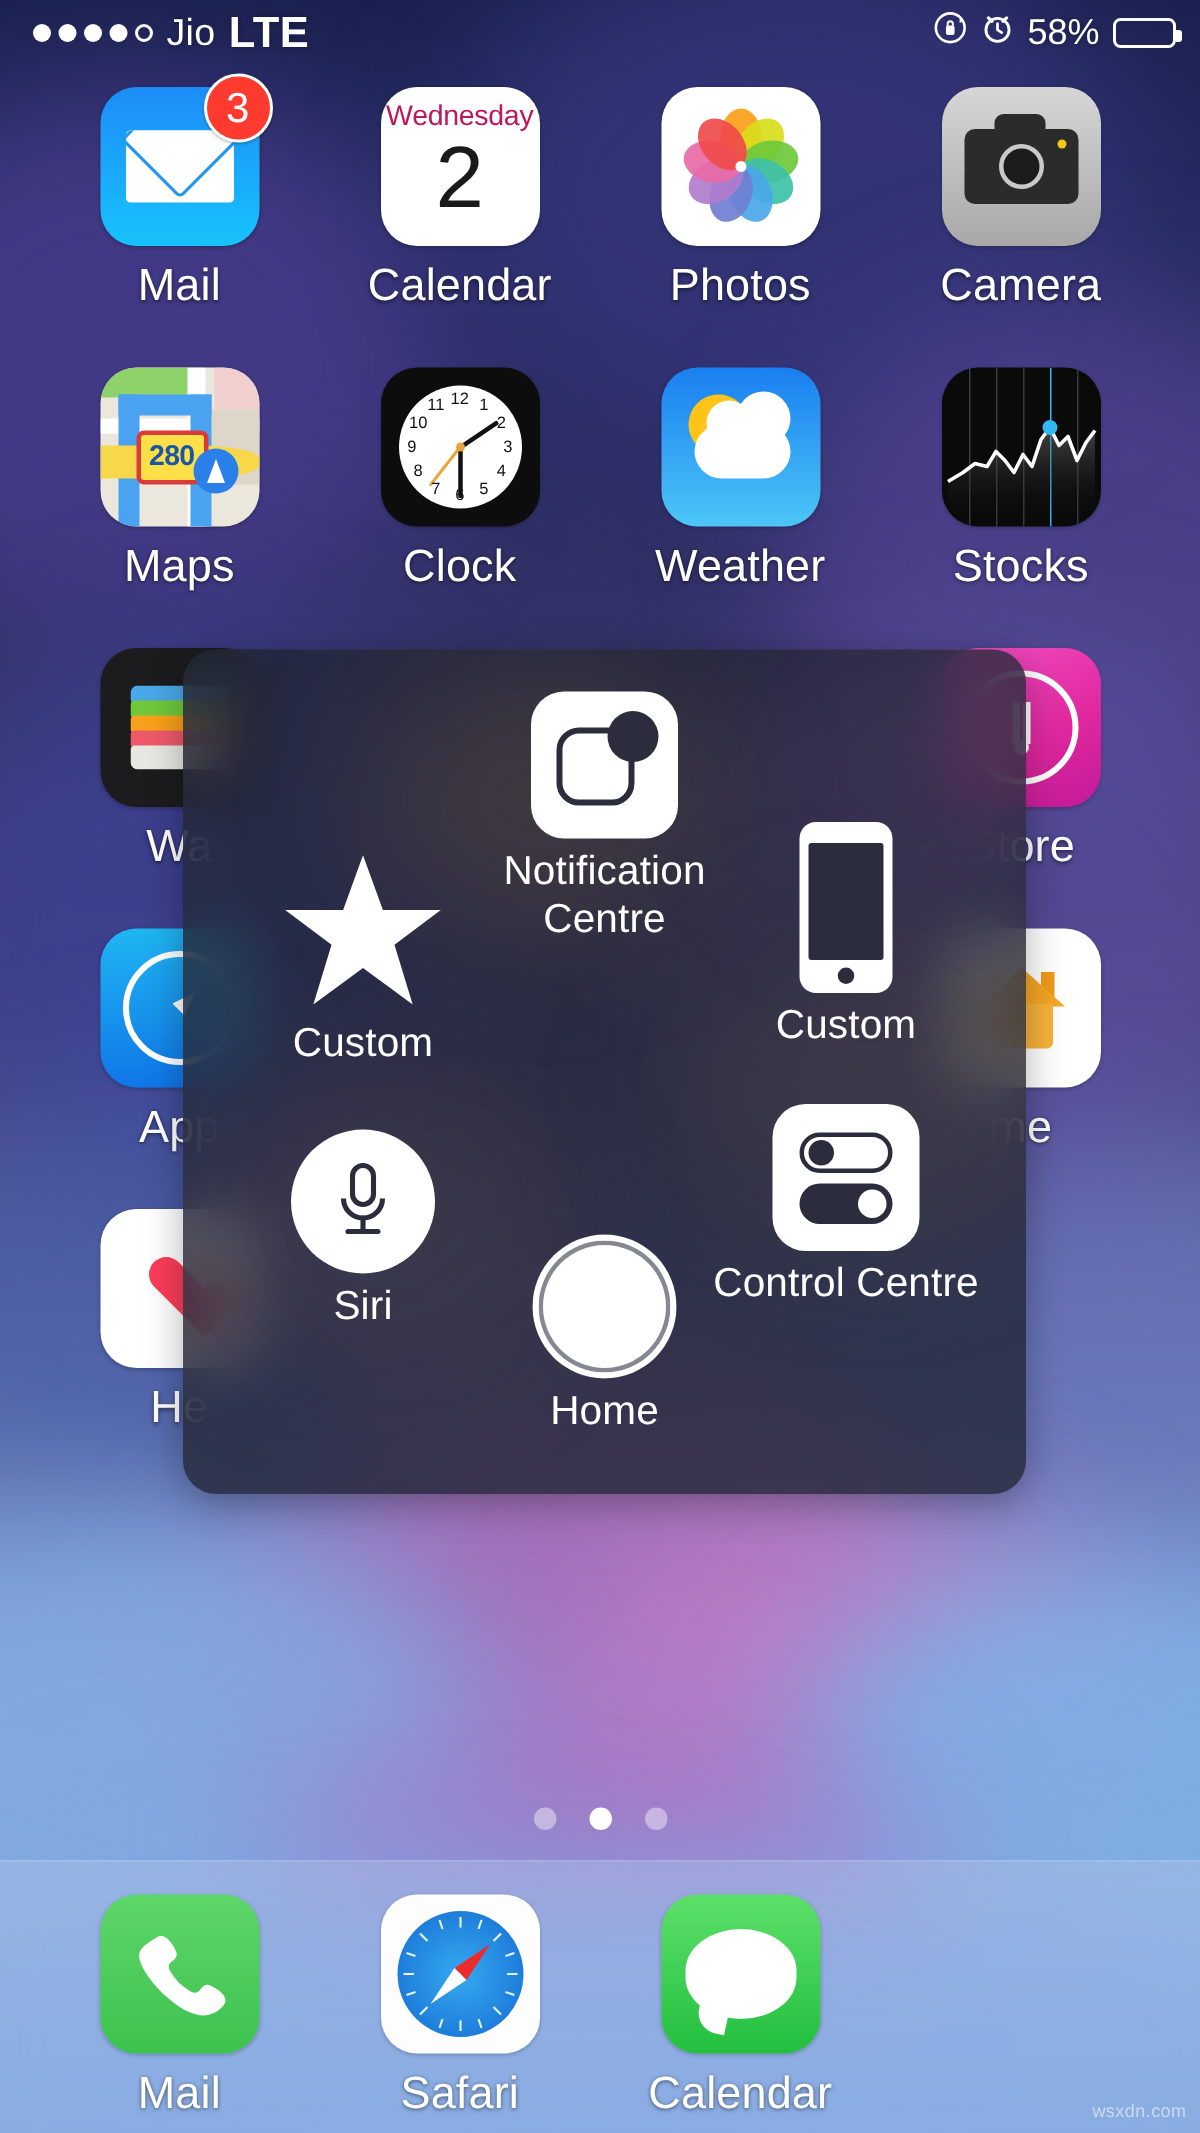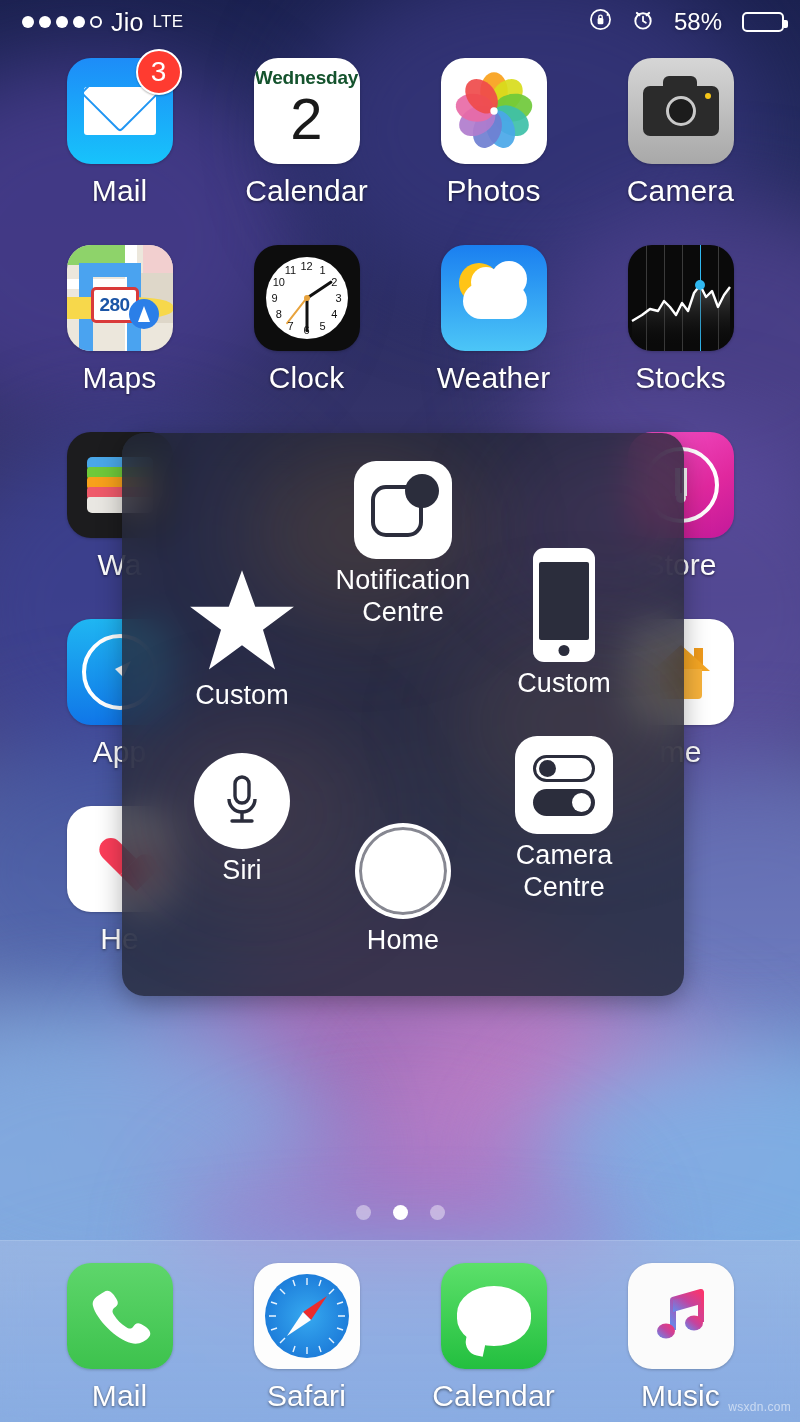--- a/index.html
+++ b/index.html
@@ -43,28 +43,28 @@
     z-index:40; color:#fff;
     display:flex; align-items:center;
     font-size:25px; font-weight:bold;
     text-shadow:0 0 4px rgba(0,0,0,.35);
   }
   #sb-left { display:flex; align-items:center; gap:9px; margin-left:22px; }
   .sig-dots { display:flex; gap:5px; align-items:center; }
   .sig-dot { width:12px; height:12px; border-radius:50%; background:#fff; }
   .sig-dot.empty { background:transparent; border:2px solid #fff; }
   #sb-carrier { font-size:25px; font-weight:500; letter-spacing:.2px; }
-  #sb-network { font-size:17px; font-weight:400; letter-spacing:.3px; }
+  #sb-network { font-size:29px; font-weight:700; letter-spacing:.3px; }
   #sb-center {
     position:absolute; left:0; width:800px; text-align:center;
     font-size:26px; font-weight:600; letter-spacing:.5px;
   }
   #sb-right {
     margin-left:auto; margin-right:16px;
-    display:flex; align-items:center; gap:20px;
+    display:flex; align-items:center; gap:9px;
   }
   #sb-battery-pct { font-size:24px; font-weight:500; }
   .batt-shell {
     width:42px; height:20px; border:2px solid #fff; border-radius:5px;
     position:relative; padding:2px;
   }
   .batt-fill { height:100%; background:#fff; border-radius:2px; }
   .batt-cap {
     position:absolute; right:-6px; top:6px;
     width:4px; height:8px; background:#fff; border-radius:0 2px 2px 0;
@@ -101,21 +101,21 @@
   
   .ic-mail { background:linear-gradient(180deg,#1d8cf8 0%,#17c3fb 100%);
              display:flex; align-items:center; justify-content:center; }
   .env { width:72px; height:48px; background:#fff; border-radius:3px; position:relative; overflow:hidden; }
   .env:before { content:""; position:absolute; left:50%; top:-22px;
                 width:52px; height:52px; background:#fff; border:2px solid #2196f3;
                 transform:translateX(-50%) rotate(45deg); border-radius:4px; }
 
   .ic-cal { background:#fff; display:flex; flex-direction:column;
             align-items:center; justify-content:flex-start; }
-  .cal-dow { color:#14532d; font-size:19px; margin-top:9px; font-weight:700; letter-spacing:-.2px; }
+  .cal-dow { color:#be185d; font-size:19px; margin-top:9px; font-weight:400; letter-spacing:-.2px; }
   .cal-day { color:#1a1a1a; font-size:58px; font-weight:200; line-height:.95; margin-top:2px; }
 
   .ic-photos { background:#fff; display:flex; align-items:center; justify-content:center; }
 
   .ic-camera { background:linear-gradient(180deg,#d6d6d6,#a8a8a8);
                display:flex; align-items:center; justify-content:center; }
   .cam-body { width:76px; height:50px; background:#2b2b2b; border-radius:7px; position:relative; }
   .cam-top { position:absolute; top:-10px; left:20px; width:34px; height:12px;
              background:#2b2b2b; border-radius:6px 6px 0 0; }
   .cam-lens { position:absolute; left:50%; top:50%; transform:translate(-50%,-50%);
@@ -128,21 +128,21 @@
   .mp-pink { position:absolute; right:0; top:0; width:30px; height:28px; background:#f2cfcf; }
   .mp-bluev { position:absolute; left:12px; top:18px; width:14px; height:88px; background:#4aa3f0; }
   .mp-blueh { position:absolute; left:12px; top:18px; width:62px; height:14px; background:#4aa3f0; }
   .mp-bluev2 { position:absolute; left:60px; top:18px; width:14px; height:88px; background:#4aa3f0; }
   .mp-white1 { position:absolute; left:58px; top:0; width:12px; height:106px; background:#fff; }
   .mp-white2 { position:absolute; left:0; top:34px; width:106px; height:10px; background:#fff; }
   .mp-yellow { position:absolute; left:0; top:52px; width:106px; height:22px; background:#f7d84b;
                border-radius:0 40% 40% 0; }
   .mp-tan { position:absolute; right:0; top:28px; width:34px; height:50px; background:#ded7c9; }
   .mp-shield { position:absolute; left:24px; top:42px; width:48px; height:36px;
-               background:#ffffff; border-radius:5px; border:3px solid #d93a3a;
+               background:#fde047; border-radius:5px; border:3px solid #d93a3a;
                display:flex; align-items:center; justify-content:center; }
   .mp-shield span { color:#1b55a6; font-size:19px; font-weight:bold; letter-spacing:-.5px; }
   .mp-pin { position:absolute; right:14px; bottom:22px; width:30px; height:30px;
             border-radius:50%; background:#2b7fe8; display:flex; align-items:center; justify-content:center; }
   .mp-pin:after { content:""; width:0; height:0; border-left:6px solid transparent;
                   border-right:6px solid transparent; border-bottom:16px solid #fff; }
 
   .ic-clock { background:#0d0d0d; display:flex; align-items:center; justify-content:center; }
   .clk-face { width:82px; height:82px; border-radius:50%; background:#fff; position:relative; }
   .clk-num { position:absolute; font-size:11px; color:#111; font-weight:500;
@@ -631,21 +631,21 @@
     <div class="at-glyph">
       <div class="cc-tile">
         <div class="cc-sw off">
             <span class="cc-knob"></span>
           </div>
         <div class="cc-sw on">
             <span class="cc-knob"></span>
           </div>
       </div>
     </div>
-    <div class="at-label">Camera Centre</div>
+    <div class="at-label">Control Centre</div>
   </div>
 
   <div class="at-item" id="at-home">
     <div class="at-glyph">
       <div class="home-circle"></div>
     </div>
     <div class="at-label">Home</div>
   </div>
 </div>
 
@@ -695,33 +695,15 @@
     <div class="app-label">Safari</div>
   </div>
 
   <div class="dock-cell">
     <div class="app-icon ic-messages">
       <div class="msg-bub"></div>
     </div>
     <div class="app-label">Calendar</div>
   </div>
 
-  <div class="dock-cell">
-    <div class="app-icon ic-music">
-      <svg width="68" height="68" viewBox="0 0 68 68">
-        <defs>
-          <linearGradient id="mg" x1="1" y1="0" x2="0" y2="1">
-            <stop offset="0%" stop-color="#f8356e"></stop>
-            <stop offset="48%" stop-color="#c3449f"></stop>
-            <stop offset="100%" stop-color="#5f8df0"></stop>
-          </linearGradient>
-        </defs>
-        <path d="M26 48 V18 L54 10 V40" fill="none" stroke="url(#mg)" stroke-width="6" stroke-linejoin="round"></path>
-        <path d="M26 18 L54 10 L54 22 L26 30 Z" fill="url(#mg)"></path>
-        <ellipse cx="19" cy="49" rx="9" ry="7.5" fill="url(#mg)"></ellipse>
-        <ellipse cx="47" cy="41" rx="9" ry="7.5" fill="url(#mg)"></ellipse>
-      </svg>
-    </div>
-    <div class="app-label">Music</div>
-  </div>
 </div>
 
 <div id="watermark">wsxdn.com</div>
 
 </body></html>

